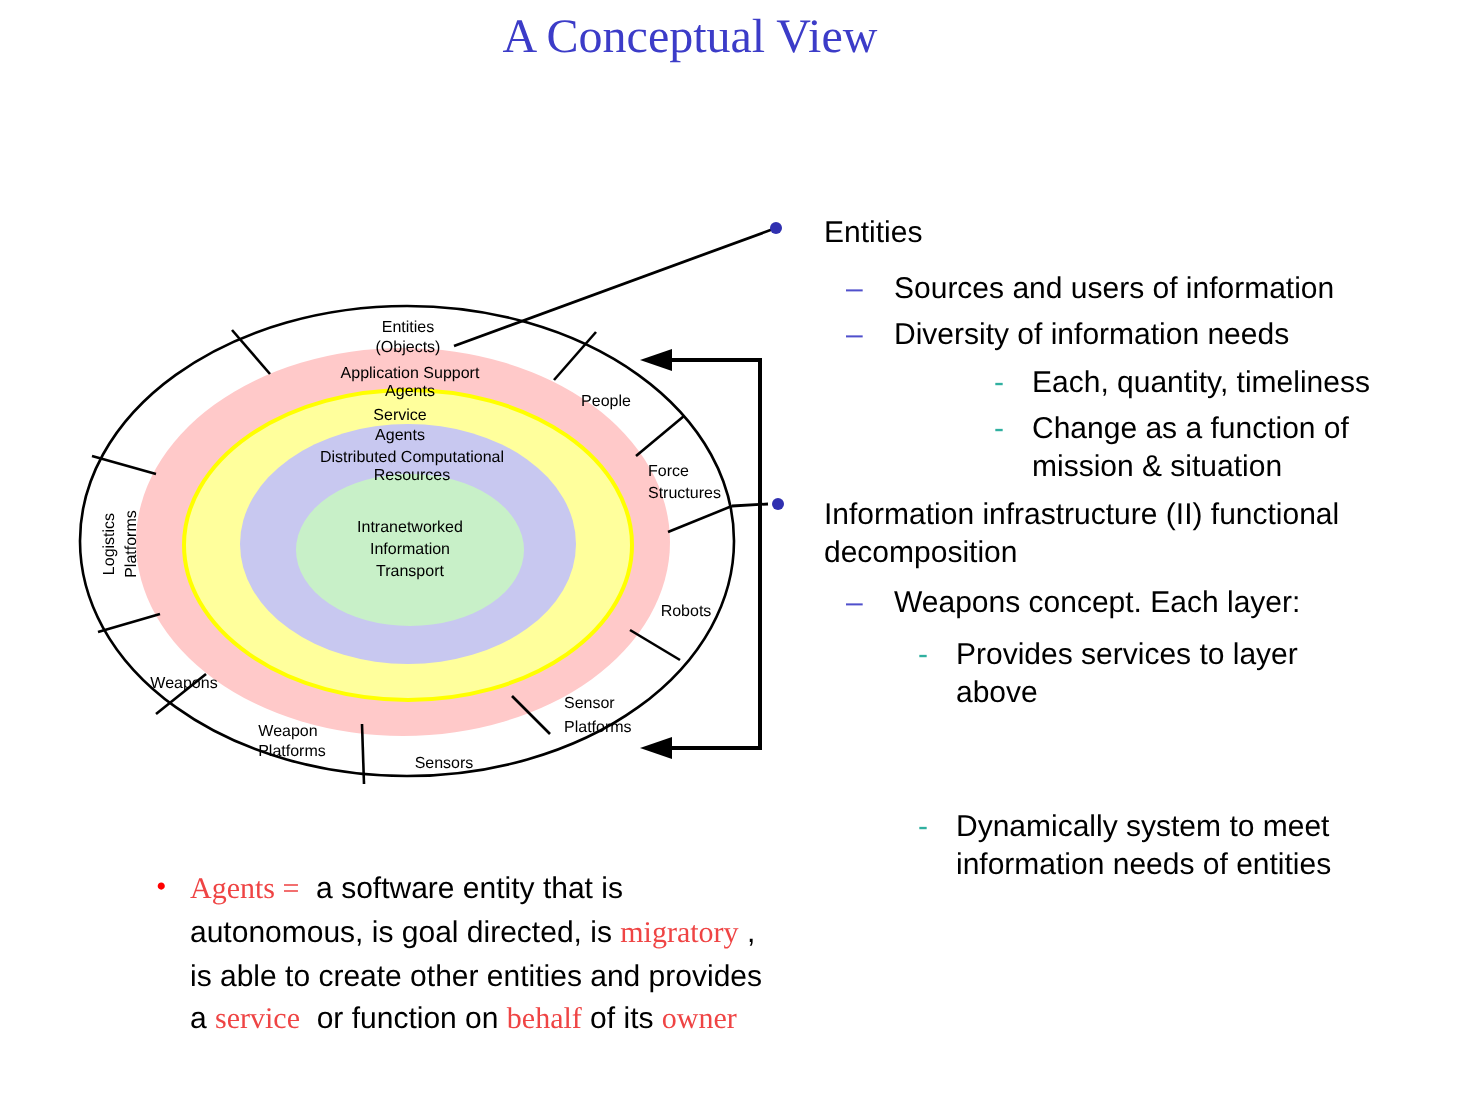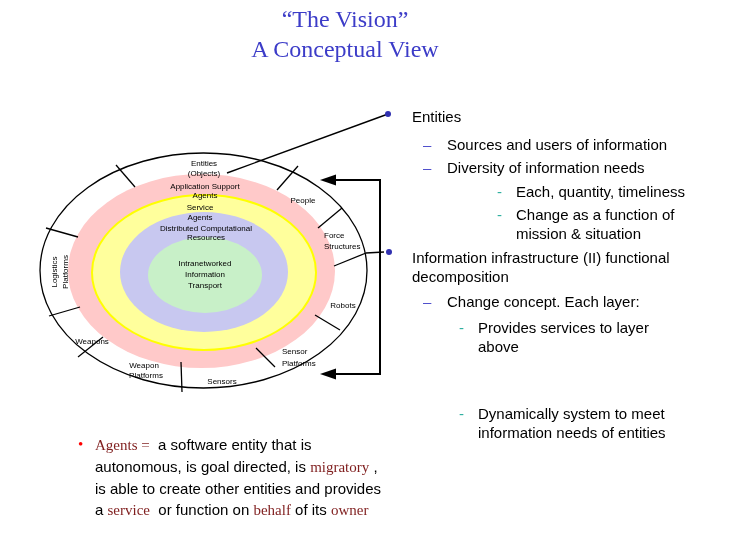--- a/index.html
+++ b/index.html
@@ -17,29 +17,28 @@
   .lvl3a{left:497px;}
   .lvl3b{left:459px;text-decoration:underline;}
   .dash{display:inline-block;vertical-align:top;}
   .d2{width:24px;color:#5050CC;}
   .d3{width:19px;color:#30B0A0;}
   .otext{display:inline-block;vertical-align:top;white-space:pre-line;}
   .note-bullet{position:absolute;left:78px;top:434px;color:#FF0000;
                font:15px/21px "Liberation Serif",serif;}
   .note-text{position:absolute;left:95px;top:434px;width:365px;
              font:15px/21px "Liberation Sans",sans-serif;color:#000;}
-  .red-serif{color:#7f1d1d;font-family:"Liberation Serif",serif;}
+  .red-serif{color:#ef4444;font-family:"Liberation Serif",serif;}
 </style>
 </head>
 <body>
 
 <div class="slide">
 
   <div class="title">
-    <div>“The Vision”</div>
     <div>A Conceptual View</div>
   </div>
 
   <svg class="diagram-svg" width="410" height="410" viewBox="0 0 410 410">
 
     <ellipse cx="203.5" cy="270.5" rx="163.5" ry="117.5" fill="#FFFFFF" stroke="#000" stroke-width="1.3"></ellipse>
     <ellipse cx="201.5" cy="271" rx="133.5" ry="97" fill="#FFC9C9"></ellipse>
     <ellipse cx="204" cy="272.5" rx="112" ry="77.5" fill="#FFFF9C" stroke="#FFFF00" stroke-width="2"></ellipse>
     <ellipse cx="204" cy="272" rx="84" ry="60" fill="#C8C8F0"></ellipse>
     <ellipse cx="205" cy="275" rx="57" ry="38" fill="#C8F0C8"></ellipse>
@@ -110,21 +109,21 @@
   </div>
   <div class="oitem lvl3a" style="top:205px">
     <span class="dash d3">-</span><span class="otext">Change as a function of
 mission &amp; situation</span>
   </div>
   <div class="oitem lvl1" style="top:248px">
     <span class="otext">Information infrastructure (II) functional
 decomposition</span>
   </div>
   <div class="oitem lvl2" style="top:292px">
-    <span class="dash d2">–</span><span class="otext">Change concept. Each layer:</span>
+    <span class="dash d2">–</span><span class="otext">Weapons concept. Each layer:</span>
   </div>
   <div class="oitem lvl3b" style="top:318px">
     <span class="dash d3">-</span><span class="otext">Provides services to layer
 above</span>
   </div>
   <div class="oitem lvl3b" style="top:404px">
     <span class="dash d3">-</span><span class="otext">Dynamically system to meet
 information needs of entities</span>
   </div>
 

